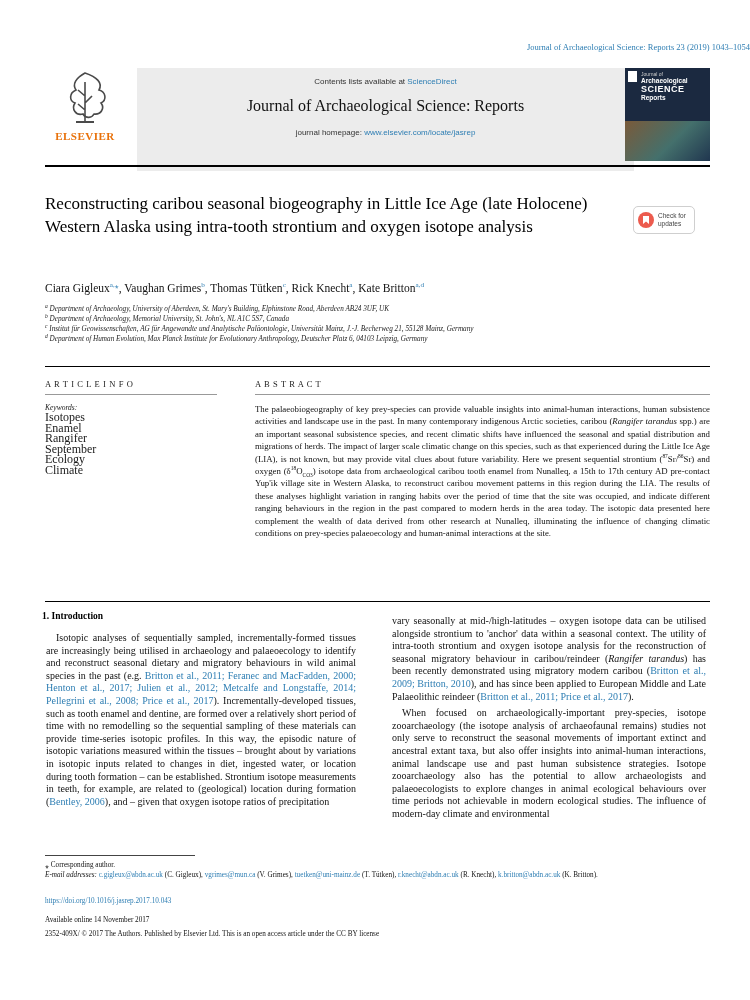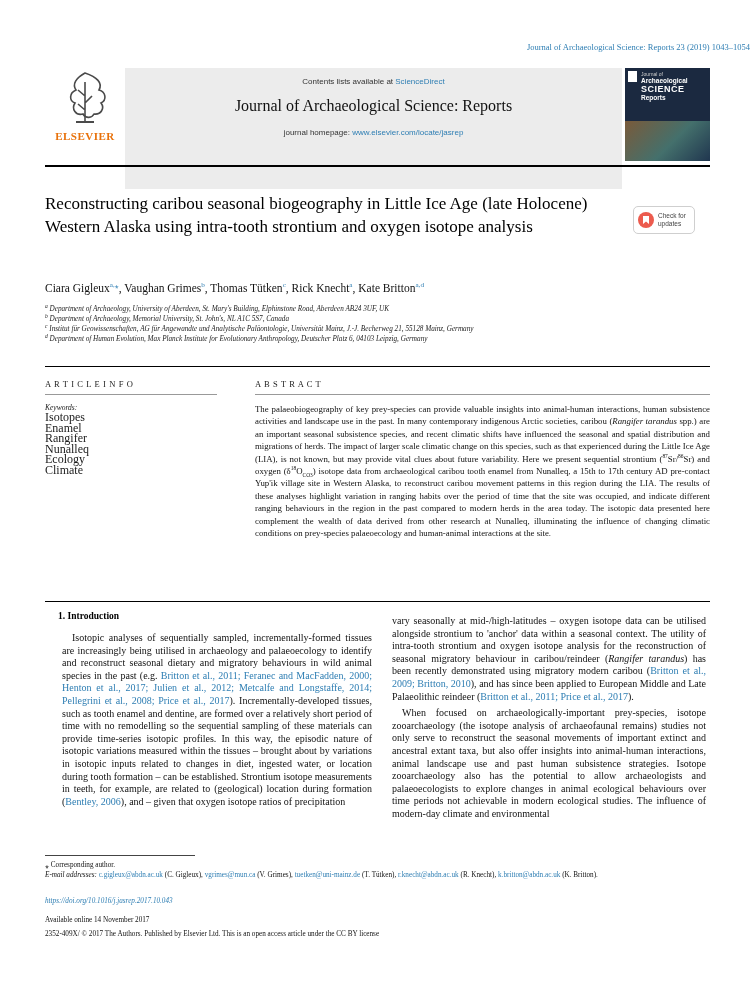--- a/index.html
+++ b/index.html
@@ -11,21 +11,21 @@
   sub { font-size:0.62em; line-height:0; vertical-align:sub; }
 
   .top-citation { position:absolute; top:42px; left:0; width:100%; text-align:right;
                   font-size:8.5px; }
 
   .header { position:absolute; left:45px; top:68px; width:665px; height:95px; }
   .logo-box { position:absolute; left:0; top:0; width:80px; height:95px; text-align:center; }
   .logo-box svg { display:block; margin:2px auto 0; }
   .els-label { font-size:11px; font-weight:bold; letter-spacing:0.5px; color:var(--elsevier_orange,#e8710a); }
 
-  .gray-box { position:absolute; left:80px; top:0; width:497px; height:121px; background:#ececec; text-align:center; }
+  .gray-box { position:absolute; left:92px; top:0; width:497px; height:103px; background:#ececec; text-align:center; }
   .contents-line { padding-top:9px; font-family:"Liberation Sans",sans-serif; font-size:8px; color:#333; }
   .journal-title { margin-top:11px; font-size:16px; color:#111; }
   .homepage-line { margin-top:13px; font-family:"Liberation Sans",sans-serif; font-size:8px; color:#333; }
 
   .cover { position:absolute; right:0; top:0; width:85px; height:93px; background:var(--cover_bg,#1b2940);
            color:#fff; overflow:hidden; font-family:"Liberation Sans",sans-serif; }
   .cover-mini { position:absolute; left:3px; top:3px; width:9px; height:11px; background:#fff; }
   .cover-l1 { margin:3px 0 0 16px; font-size:5px; color:#ccc; }
   .cover-l2 { margin-left:16px; font-size:6.5px; font-weight:bold; }
   .cover-l3 { margin-left:16px; font-size:9px; font-weight:bold; letter-spacing:0.5px; }
@@ -55,31 +55,31 @@
   .r1 { top:366px; } .r2 { top:601px; }
 
   .info-col { position:absolute; left:45px; top:379px; width:172px; }
   .abs-col { position:absolute; left:255px; top:379px; width:455px; }
   .sec-head { font-size:8.5px; letter-spacing:0.6px; color:#222; }
   .head-rule { margin-top:5px; height:1px; background:#999; }
   .kw-label { margin-top:8px; font-style:italic; font-size:7.5px; }
   .kw { font-size:12px; line-height:10.5px; }
   .abs-text { margin-top:8px; font-size:8.8px; line-height:12.4px; text-align:justify; color:#111; }
 
-  .col-left { position:absolute; left:58px; top:611px; width:318px; }
+  .col-left { position:absolute; left:42px; top:611px; width:318px; }
   .col-right { position:absolute; left:388px; top:611px; width:322px; }
   .sec-title { font-size:9.5px; font-weight:bold; margin:0 0 11px 0; color:#000; }
   .para { margin:4px; font-size:10px; line-height:12.6px; text-align:justify; color:#111; }
   .indent { text-indent:10px; }
 
   .foot-rule { position:absolute; left:45px; top:855px; width:150px; height:1px; background:#444; }
   .footnote { position:absolute; left:45px; width:665px; font-size:7.2px; line-height:9.6px; color:#111; }
   .corr { top:861px; }
   .emails { top:871px; }
-  .doi { position:absolute; left:45px; top:897px; font-size:7.2px;font-style:italic; }
+  .doi { position:absolute; left:45px; top:897px; font-size:7.2px; }
   .meta1 { top:907px; }
   .meta2 { top:916px; }
   .meta3 { top:930px; }
   .meta4 { top:939px; }
 </style>
 </head>
 <body>
 
 <div class="page">
 
@@ -140,21 +140,21 @@
 
   <div class="rule-mid r1"></div>
 
   <div class="info-col">
     <div class="sec-head">A R T I C L E   I N F O</div>
     <div class="head-rule"></div>
     <div class="kw-label">Keywords:</div>
     <div class="kw">Isotopes</div>
     <div class="kw">Enamel</div>
     <div class="kw">Rangifer</div>
-    <div class="kw">Nunalleq</div>
+    <div class="kw">September</div>
     <div class="kw">Ecology</div>
     <div class="kw">Climate</div>
   </div>
 
   <div class="abs-col">
     <div class="sec-head">A B S T R A C T</div>
     <div class="head-rule"></div>
     <div class="abs-text"><span>The palaeobiogeography of key prey-species can provide valuable insights into animal-human interactions, human subsistence activities and landscape use in the past. In many contemporary indigenous Arctic societies, caribou (</span><span class="it">Rangifer tarandus</span><span> spp.) are an important seasonal subsistence species, and recent climatic shifts have influenced the seasonal and spatial distribution and migrations of herds. The impact of larger scale climatic change on this species, such as that experienced during the Little Ice Age (LIA), is not known, but may provide vital clues about future variability. Here we present sequential strontium (</span><sup>87</sup><span>Sr/</span><sup>86</sup><span>Sr) and oxygen (δ</span><sup>18</sup><span>O</span><sub>CO3</sub><span>) isotope data from archaeological caribou tooth enamel from Nunalleq, a 15th to 17th century AD pre-contact Yup'ik village site in Western Alaska, to reconstruct caribou movement patterns in this region during the LIA. The results of these analyses highlight variation in ranging habits over the period of time that the site was occupied, and indicate different ranging behaviours in the region in the past compared to modern herds in the area today. The isotopic data presented here complement the wealth of data derived from other research at Nunalleq, illuminating the influence of changing climatic conditions on prey-species palaeoecology and human-animal interactions at the site.</span></div>
   </div>
 

